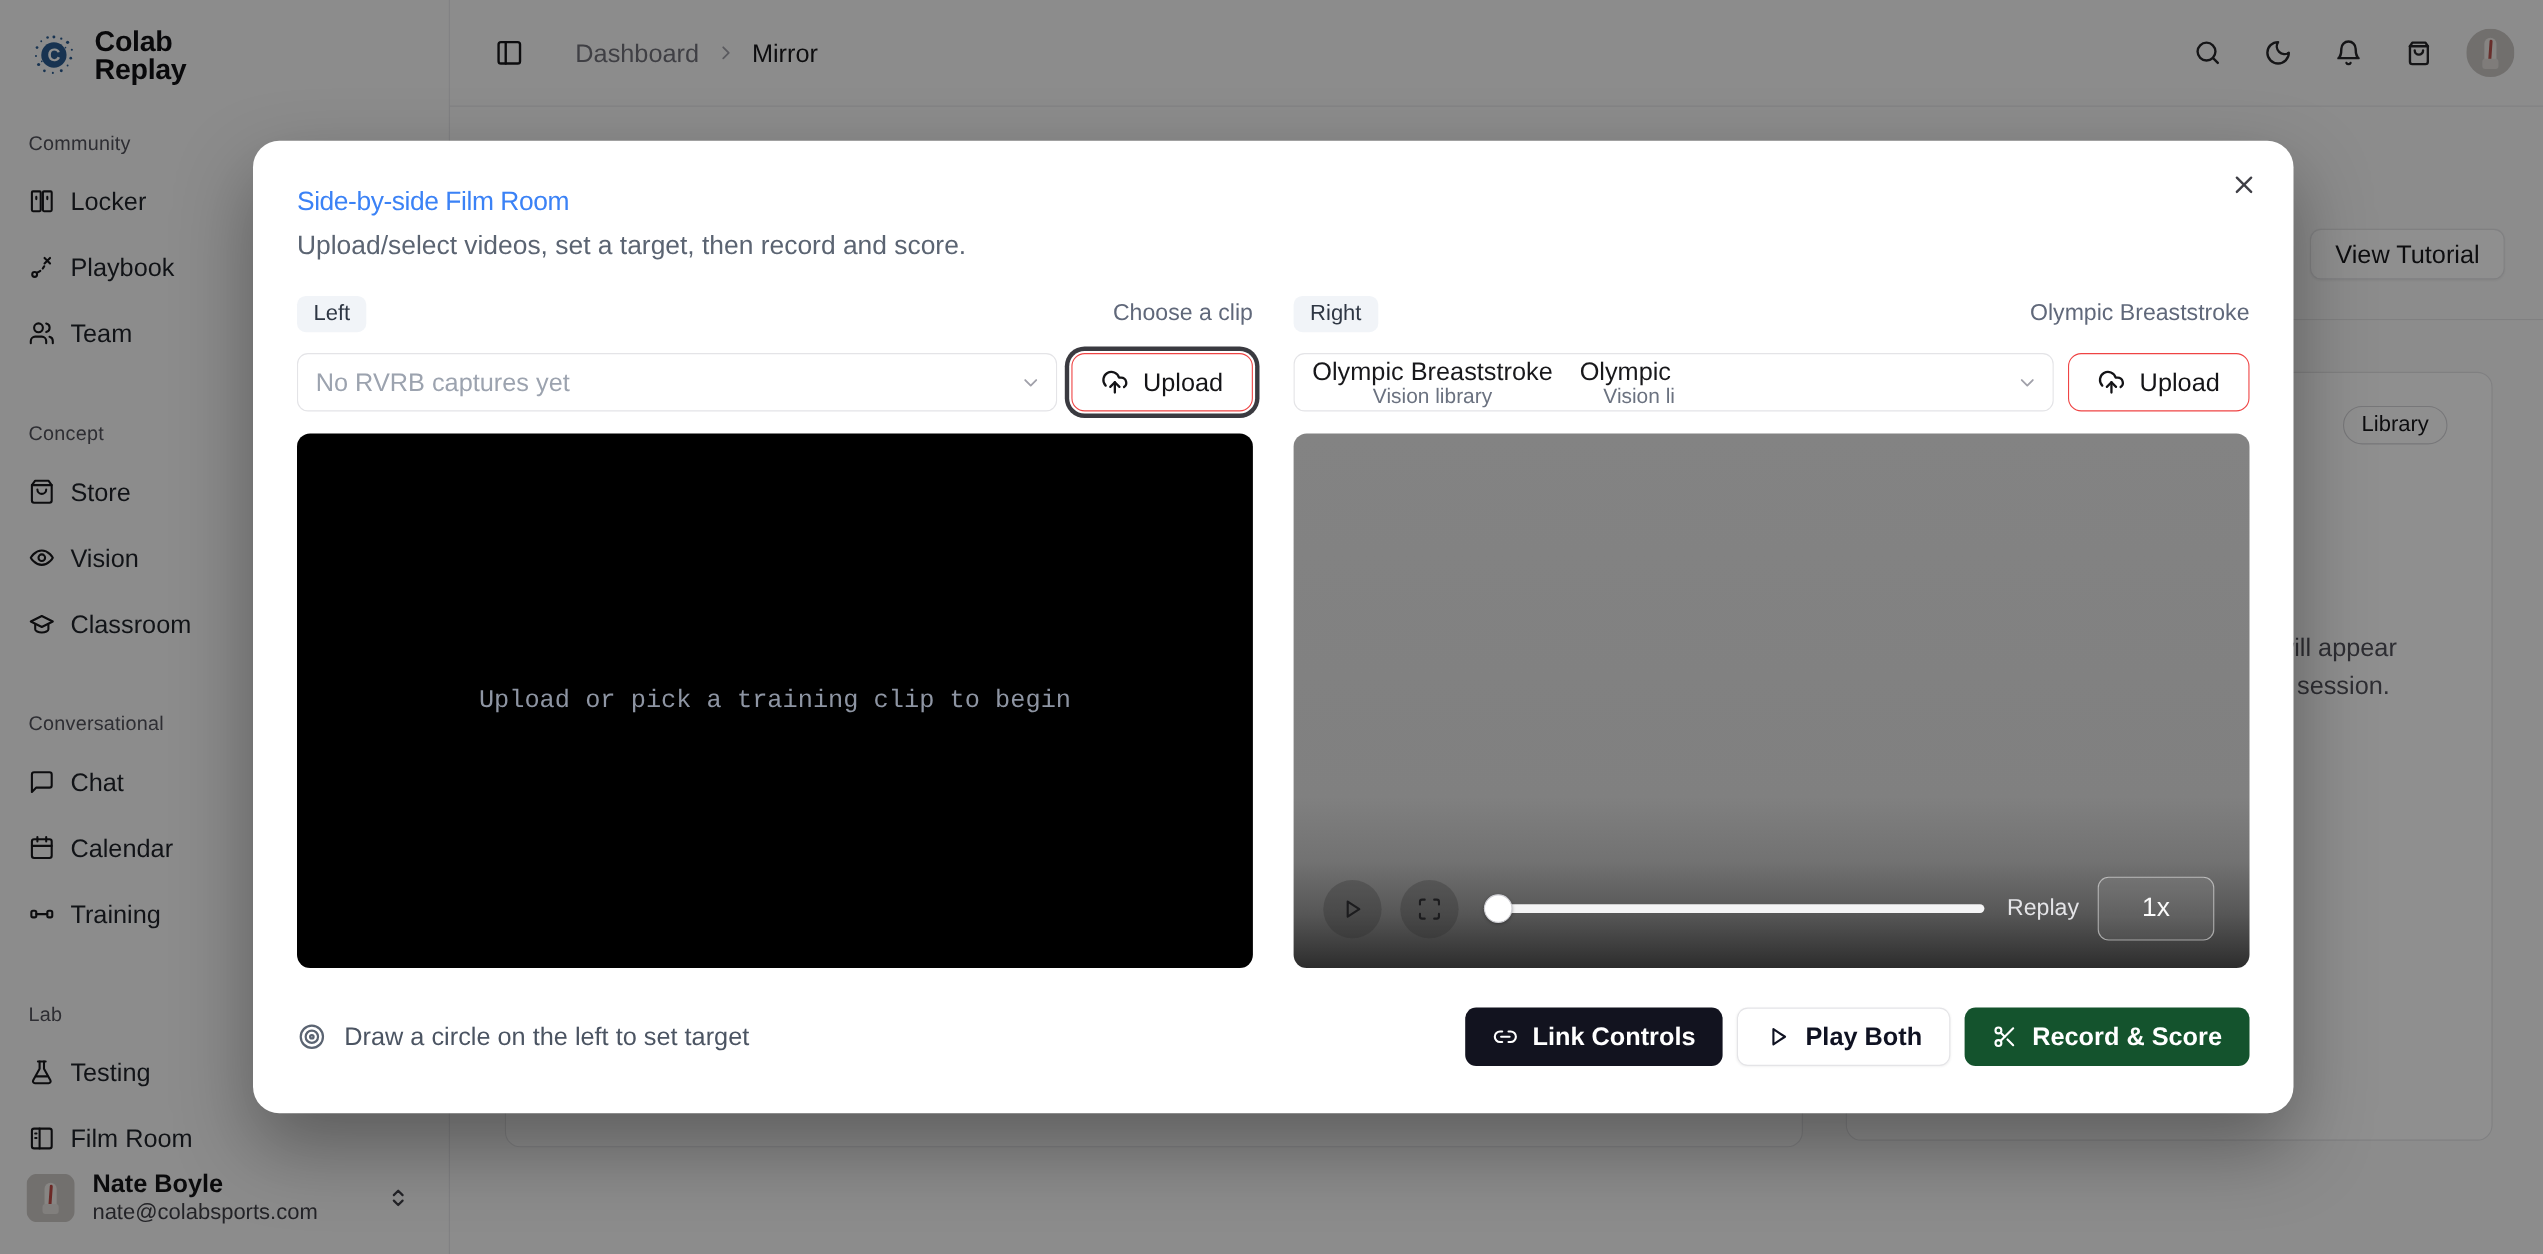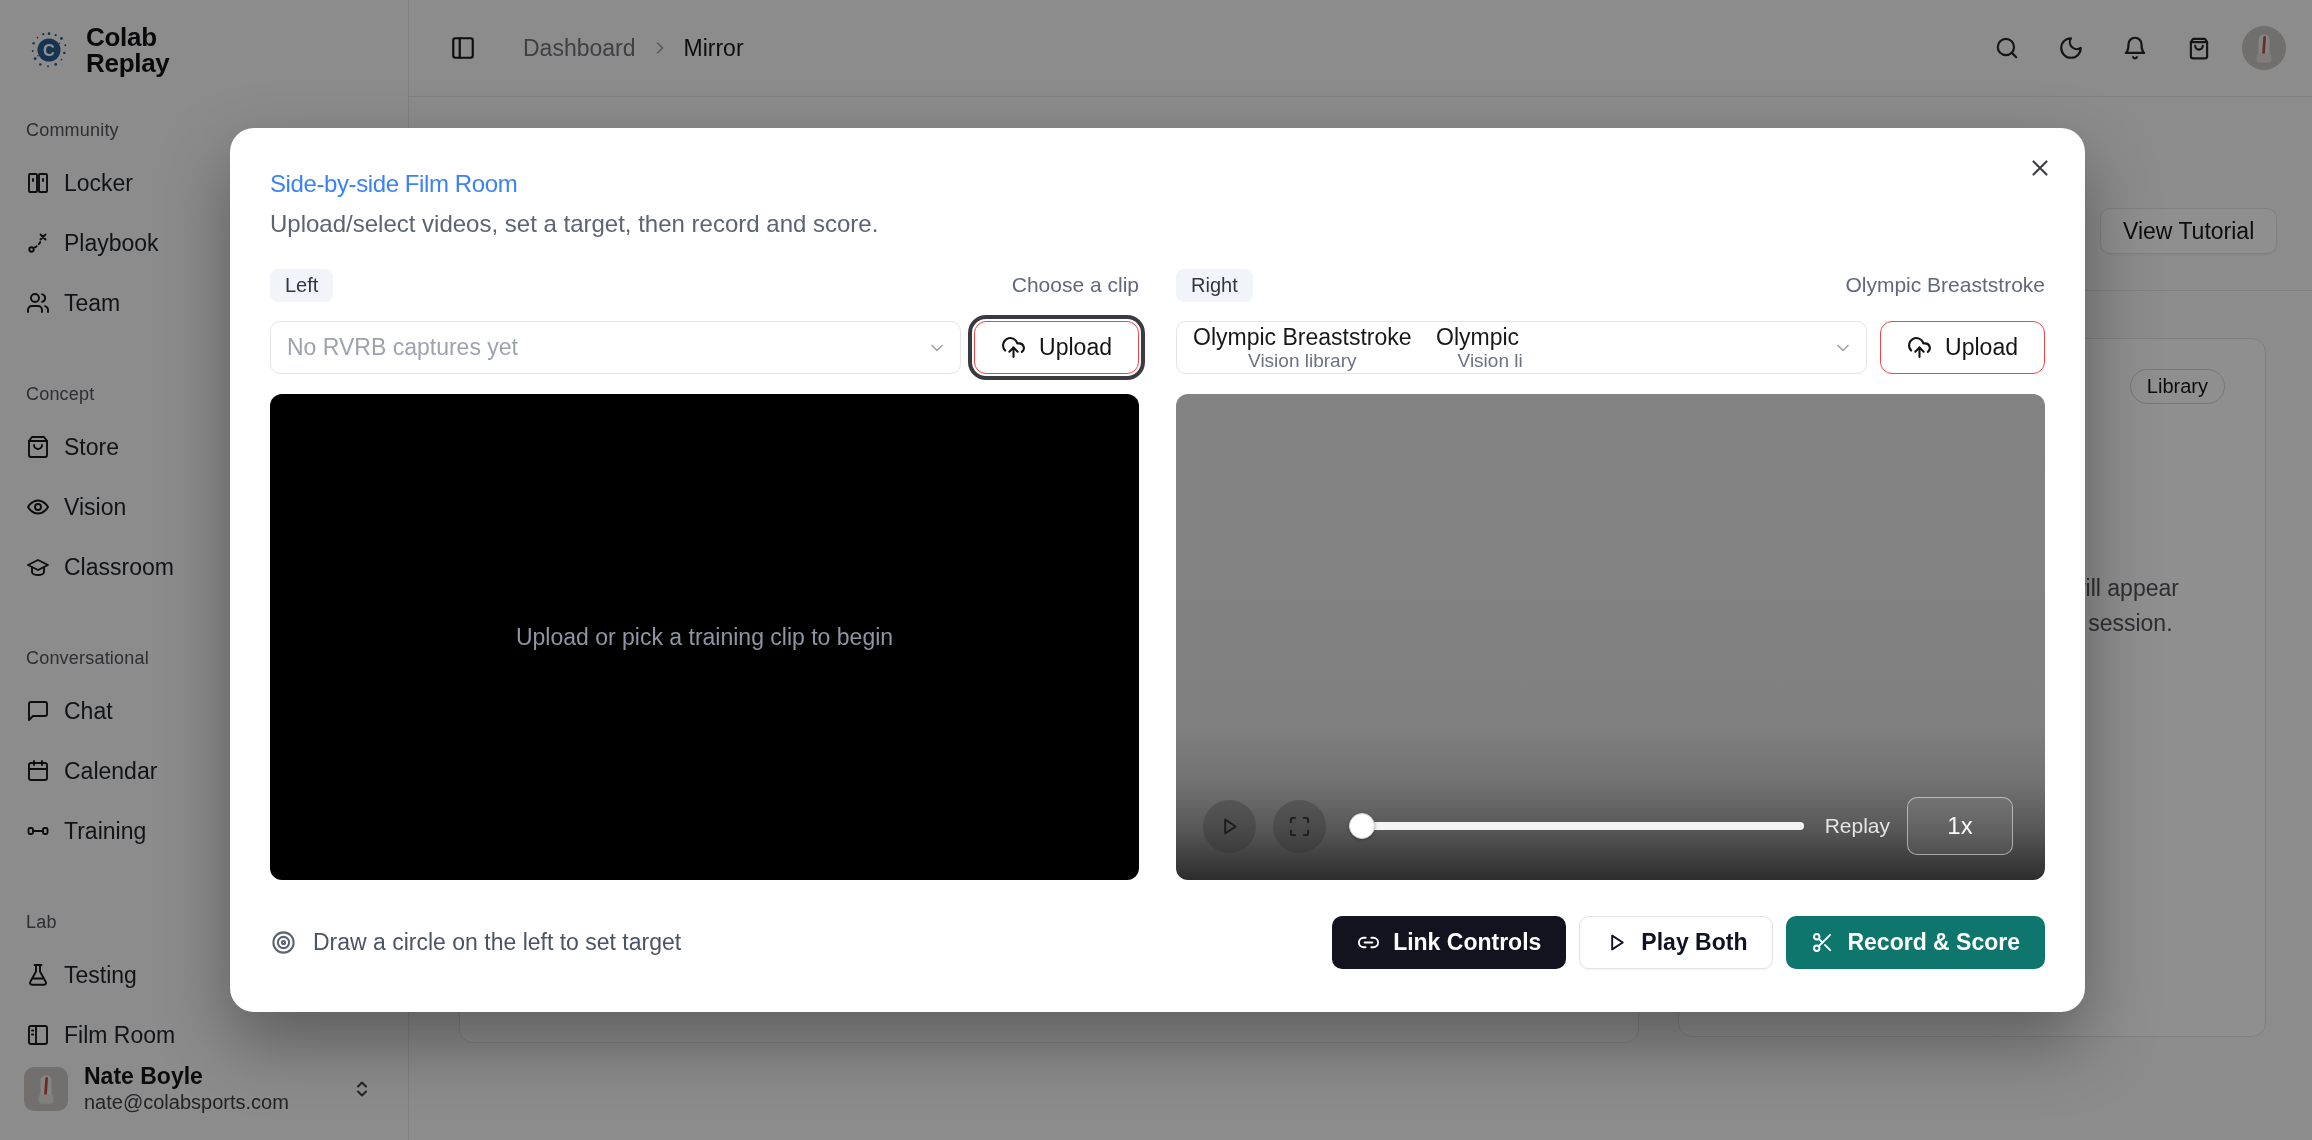--- a/index.html
+++ b/index.html
@@ -113,21 +113,21 @@
   .upload-btn {
     flex:none; height:53px; padding:0 26px; display:flex; align-items:center; gap:13px;
     background:#fff; border:1px solid #ef4444; border-radius:12px;
     font-size:23px; font-weight:500; color:#141417; cursor:pointer; font-family:inherit;
   }
   .upload-btn svg { width:25px; height:25px; }
   .upload-btn.focused { box-shadow:0 0 0 2px #fff, 0 0 0 6px #3a3a40; }
 
   .video-pane { position:relative; margin-top:20px; height:486px; border-radius:12px; overflow:hidden; }
   .video-left { background:#000; display:flex; align-items:center; justify-content:center; }
-  .video-placeholder { font-size:23px; color:#8e95a3; }
+  .video-placeholder { font-size:23px; color:#8e95a3;font-family:Liberation Mono, monospace; }
   .video-right { background:linear-gradient(to bottom,#838383 0%,#808080 68%,#727272 80%,#565656 90%,#353535 98%,#2c2c2c 100%); }
   .player-controls {
     position:absolute; left:0; right:0; bottom:0; height:108px;
     display:flex; align-items:center; padding:0 32px 0 27px; gap:17px;
   }
   .pc-round {
     width:53px; height:53px; flex:none; border-radius:50%;
     background:rgba(40,40,40,0.28); border:none; cursor:pointer;
     display:flex; align-items:center; justify-content:center; color:#1c1c1e;
   }
@@ -148,21 +148,21 @@
   .target-hint-icon svg { width:27px; height:27px; stroke-width:1.8; }
   .target-hint-text { font-size:23px; color:#4b5462; }
   .footer-actions { margin-left:auto; display:flex; align-items:center; gap:13px; }
   .action-btn {
     height:53px; border-radius:10px; padding:0 25px; display:flex; align-items:center; gap:13px;
     font-size:23px; font-weight:600; cursor:pointer; border:none; font-family:inherit;
   }
   .action-btn svg { width:23px; height:23px; }
   .btn-dark { background:#12131f; color:#fff; }
   .btn-outline { background:#fff; color:#0f1222; border:1px solid #e4e4e7; box-shadow:0 1px 2px rgba(0,0,0,0.05); }
-  .btn-disabled { background:#0f766e; color:#fff; cursor:default;text-align:right; }
+  .btn-disabled { background:#14532d; color:#fff; cursor:default;text-align:right; }
 </style>
 </head>
 <body>
 
 <aside class="sidebar">
   <div class="logo-row">
     <span class="logo-mark">
       <svg viewBox="0 0 48 48">
         <g fill="#2b5c90">
           <circle cx="24" cy="24" r="12"></circle>

